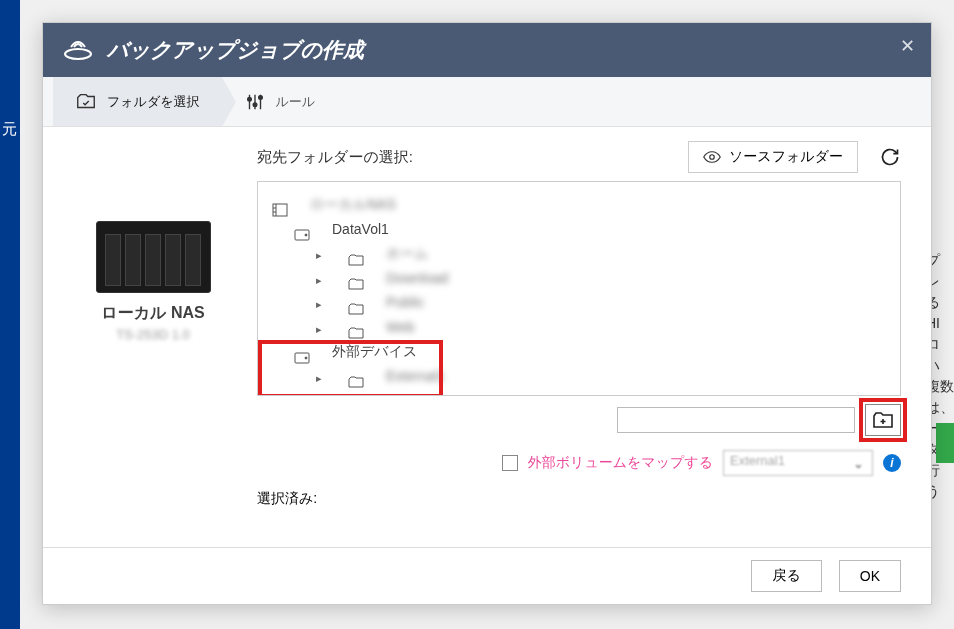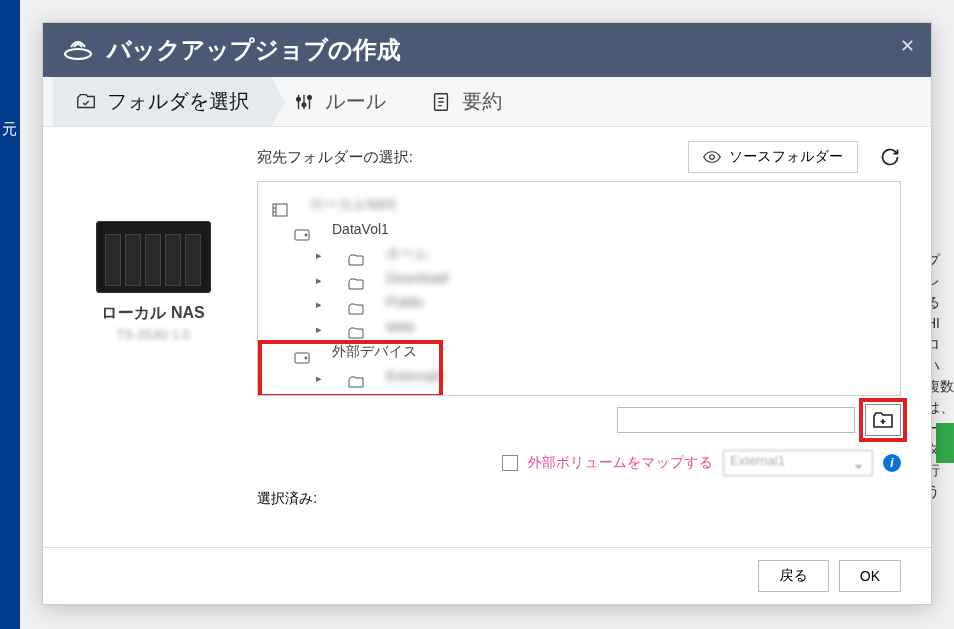--- a/index.html
+++ b/index.html
@@ -41,21 +41,21 @@
 .titlebar {
   background: #4a5a74;
   color: #fff;
   height: 54px;
   display: flex;
   align-items: center;
   padding: 0 20px;
   position: relative;
 }
 .titlebar svg { margin-right: 14px; }
-.titlebar .title { font-size: 24px; font-weight: bold; }
+.titlebar .title { font-size: 21px; font-weight: bold; font-style: italic; }
 .close-btn {
   position: absolute;
   right: 16px; top: 14px;
   color: #dcdfe6;
   font-size: 18px;
   cursor: pointer;
   line-height: 1;
 }
 .stepper {
   height: 50px;
@@ -63,21 +63,21 @@
   border-bottom: 1px solid #e0e0e0;
   display: flex;
   align-items: center;
   padding-left: 10px;
 }
 .step {
   display: flex;
   align-items: center;
   padding: 12px 22px;
   height: 100%;
-  font-size: 20px;
+  font-size: 13px;
   color: #555;
   position: relative;
 }
 .step.active {
   background: #e6e9ed;
   font-weight: 500;
   color: #111;
 }
 .step.active::after {
   content: '';
@@ -237,20 +237,21 @@
   display: flex;
   justify-content: flex-end;
   gap: 10px;
 }
 .footer .btn {
   border: 1px solid #bbb;
   background: #fff;
   padding: 6px 20px;
   font-size: 14px;
   cursor: pointer;
+  margin-left: 7px;
 }
 .green-bar {
   position: absolute;
   right: 0; top: 423px;
   width: 18px; height: 40px;
   background: #33a84a;
 }
 </style>
 </head>
 <body>
@@ -282,27 +283,20 @@
     </div>
     <div class="step">
       <svg class="step-icon" viewBox="0 0 24 24">
           <path d="M6 4v16M12 4v16M18 4v16"></path>
           <circle cx="6" cy="9" r="2" fill="#333"></circle>
           <circle cx="12" cy="15" r="2" fill="#333"></circle>
           <circle cx="18" cy="7" r="2" fill="#333"></circle>
         </svg>
       <span>ルール</span>
     </div>
-    <div class="step">
-      <svg class="step-icon" viewBox="0 0 24 24">
-          <rect x="5" y="3" width="14" height="18" rx="1"></rect>
-          <path d="M9 8h6M9 12h6M9 16h4"></path>
-        </svg>
-      <span>要約</span>
-    </div>
   </div>
 
   <div class="content">
 
     <div class="left-panel">
       <div class="nas-image">
         <div class="bay"></div>
           <div class="bay"></div>
           <div class="bay"></div>
           <div class="bay"></div>

